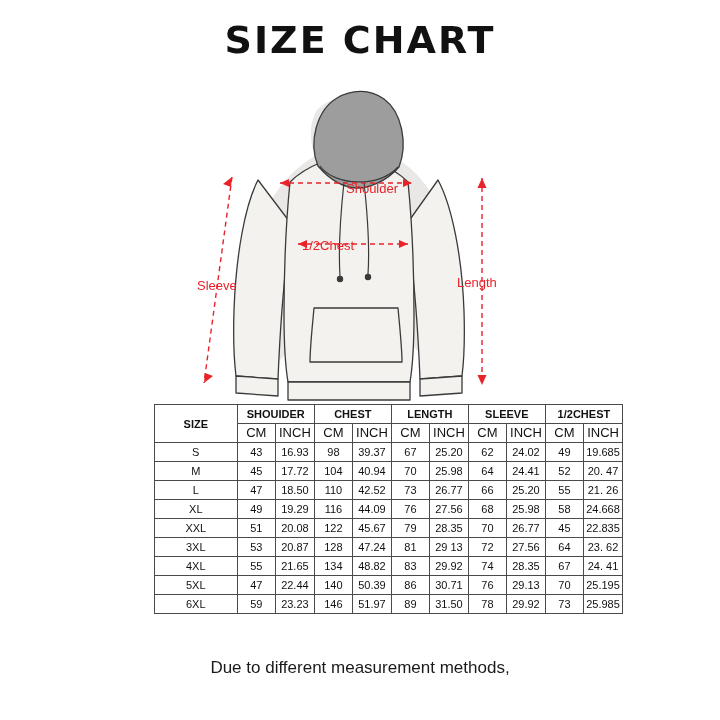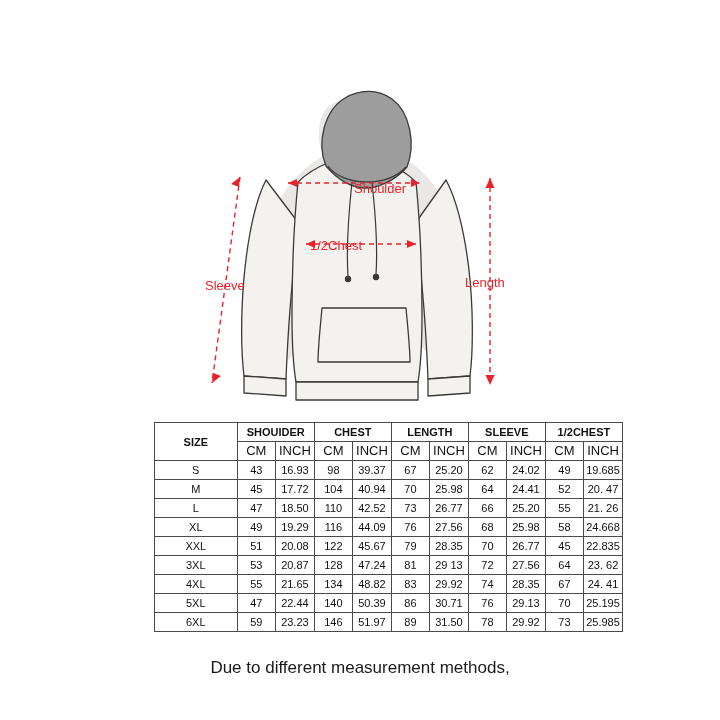--- a/index.html
+++ b/index.html
@@ -33,30 +33,30 @@
     font-weight: bold;
     font-size: 38px;
     letter-spacing: 2px;
     color: #111111;
   }
 
   
   .illo {
     position: absolute;
     top: 70px;
-    left: 120px;
+    left: 112px;
     width: 480px;
     height: 335px;
   }
   .illo svg { display: block; }
 
   
   .table-wrap {
     position: absolute;
-    top: 422px;
+    top: 404px;
     left: 126px;
     width: 536px;
     padding-left: 28px;
   }
   table.size-table {
     border-collapse: collapse;
     width: 469px;
     font-size: 11px;
     color: #111;
   }
@@ -88,20 +88,21 @@
     font-size: 17px;
     color: #1a1a1a;
     line-height: 26px;
   }
 </style>
 </head>
 <body>
 
 <div id="page">
 
+  <div class="title">SIZE CHART</div>
 
   <div class="illo">
     <svg width="480" height="335" viewBox="0 0 480 335" xmlns="http://www.w3.org/2000/svg">
 
       <g opacity="0.55">
         <path d="M150 150 C160 120 185 95 205 85 L215 140 L200 200 L185 270 L160 300 Z" fill="#d8d6d2"></path>
         <path d="M330 150 C322 118 300 96 280 86 L268 140 L285 205 L300 275 L325 302 Z" fill="#d8d6d2"></path>
         <path d="M205 40 C225 20 265 22 280 45 C292 65 286 95 265 108 L215 105 C198 88 194 58 205 40 Z" fill="#d8d6d2"></path>
         <path d="M205 240 C215 210 270 208 285 242 L280 300 L215 300 Z" fill="#d8d6d2"></path>
       </g>

